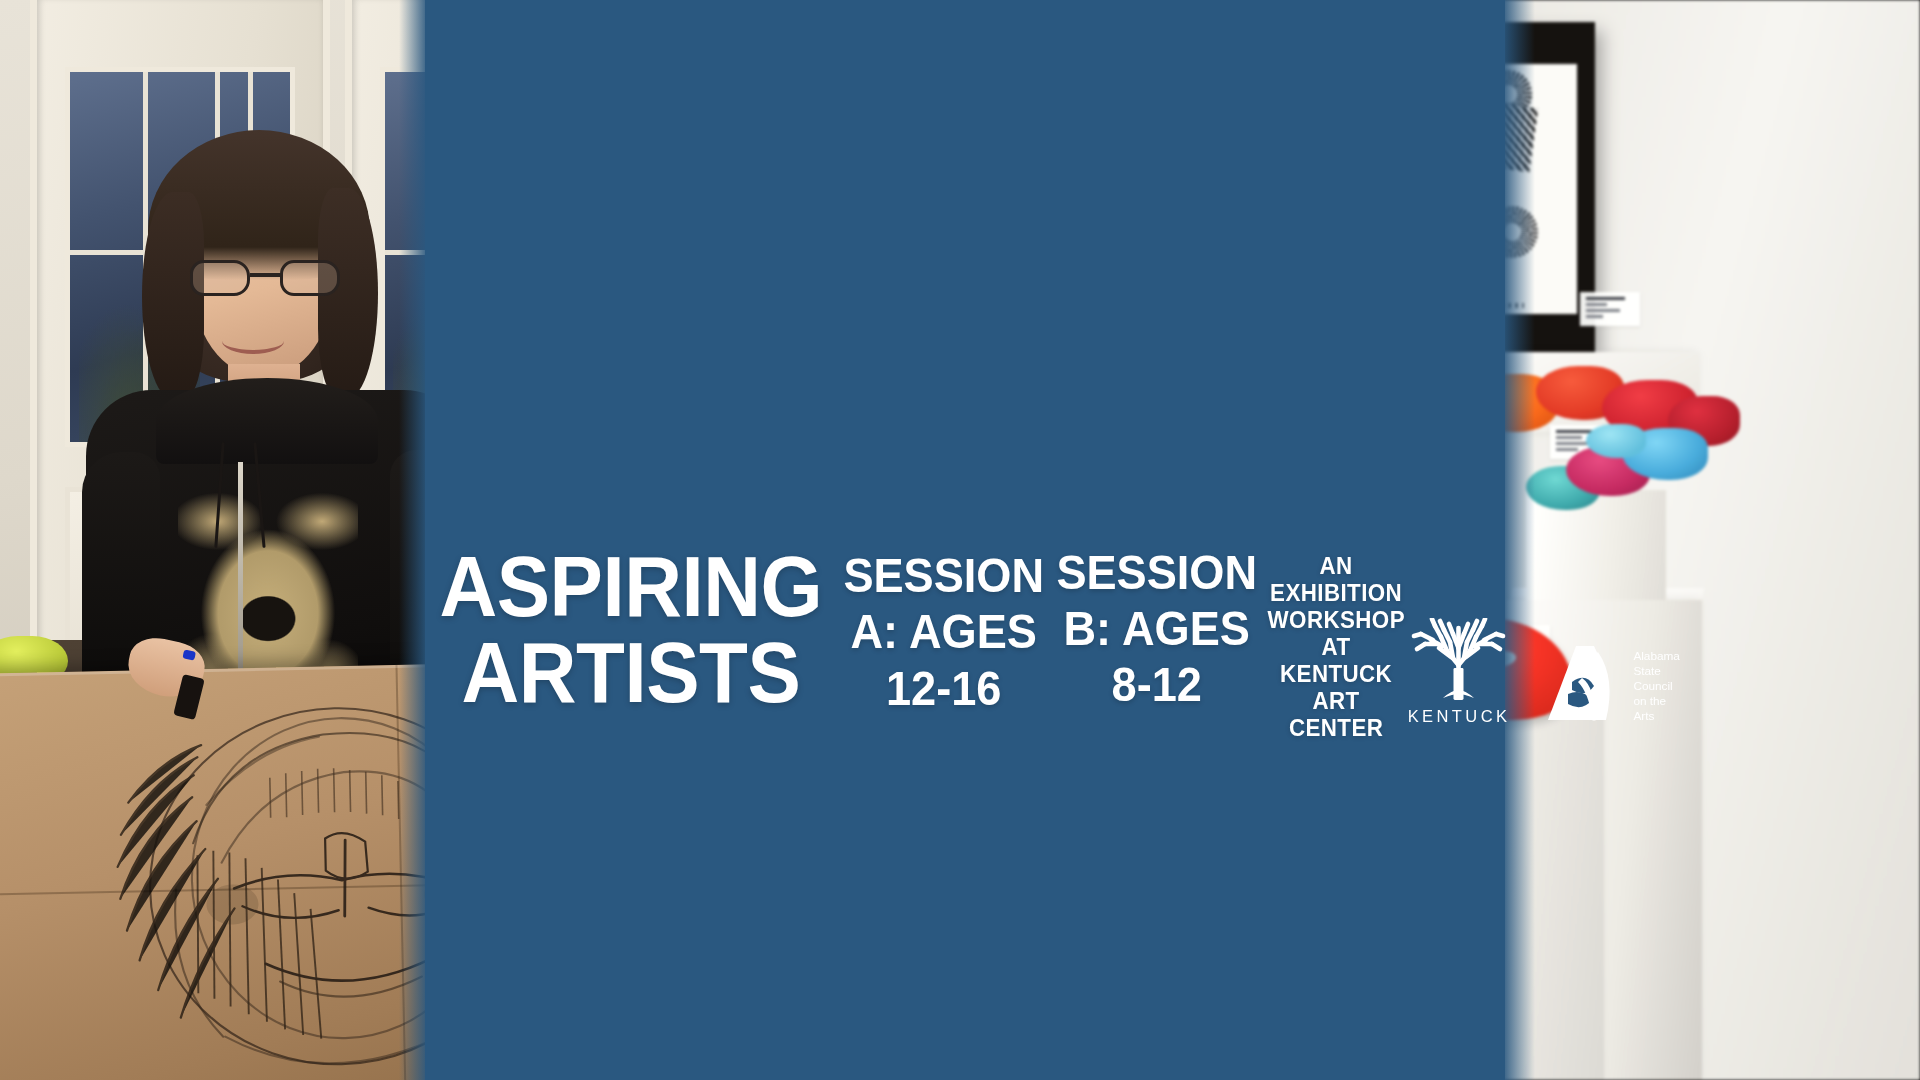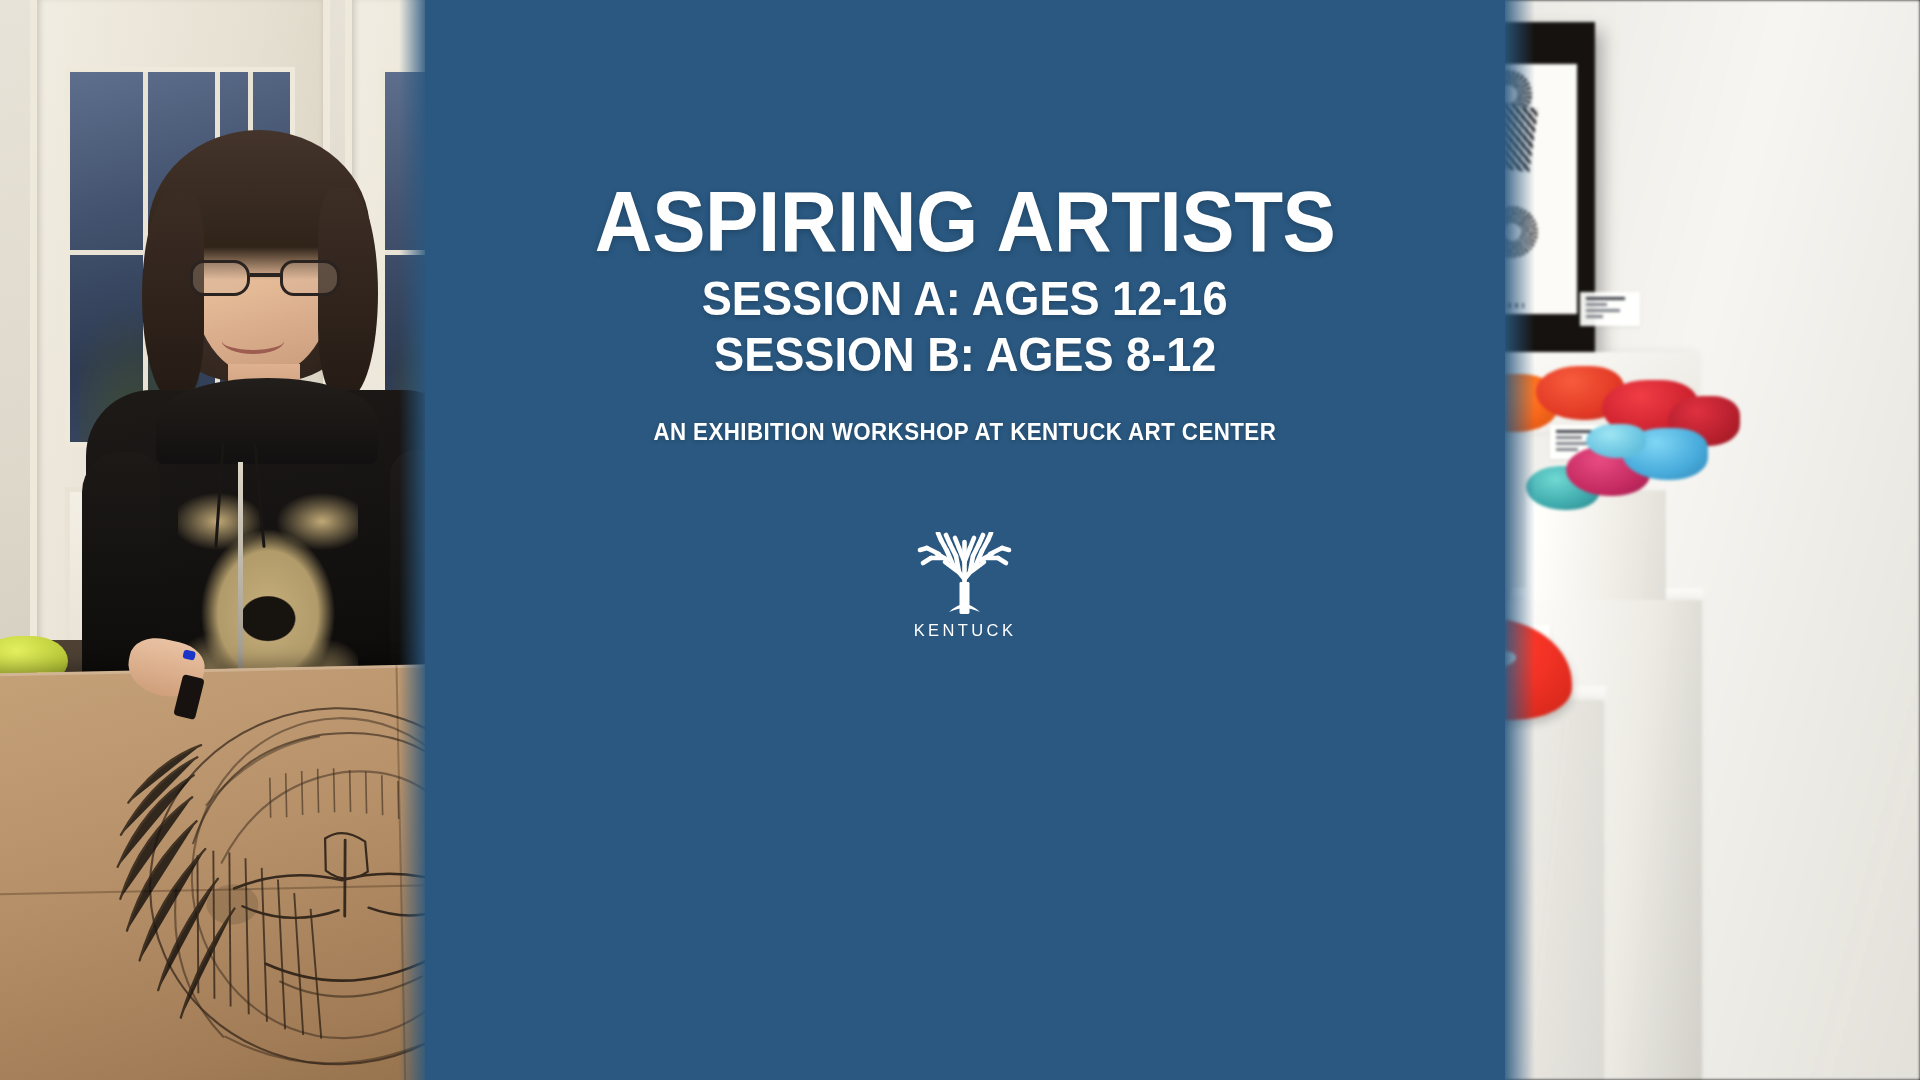--- a/index.html
+++ b/index.html
@@ -224,21 +224,21 @@
     position:absolute; top:0; left:425px; width:1080px; height:1080px;
     background:#2a5880;
   }
   .panel-fadeL { position:absolute; top:0; left:-26px; width:30px; height:1080px;
     background:linear-gradient(90deg,rgba(42,88,128,0),#2a5880); }
   .panel-fadeR { position:absolute; top:0; right:-30px; width:34px; height:1080px;
     background:linear-gradient(90deg,#2a5880,rgba(42,88,128,0)); }
 
   .panel-inner {
     position:absolute; inset:0;
-    display:flex; flex-direction:column; align-items:center;
+    display:flex; flex-direction:row; align-items:center;
     padding-top:178px; color:#ffffff; text-align:center;
   }
 
   .h-main {
     font-size:86px; font-weight:bold; letter-spacing:-.5px; line-height:1.0;
     text-shadow:0 2px 7px rgba(0,0,0,.22);
     transform:scaleX(.93); transform-origin:center;
   }
   .h-sess {
     font-size:48px; font-weight:bold; line-height:1.17; margin-top:7px;
@@ -552,17 +552,41 @@
                 <path d="M14 26 L6 31"></path>
                   <path d="M81 26 L89 31"></path>
                 <path d="M10 16 L3 18"></path>
                   <path d="M85 16 L92 18"></path>
               </g>
             </g>
           </svg>
           <div class="kt-word">KENTUCK</div>
         </div>
 
+        <div class="logo-asca">
+          <svg width="84" height="84" viewBox="0 0 84 84">
+            <g fill="#ffffff">
+              <path d="M34 4 L52 4 L52 78 L6 78 Z"></path>
+              <path d="M52 4 Q66 30 60 78 L52 78 Z"></path>
+              <path d="M56 10 Q74 36 64 78 L56 78 Q64 40 52 14 Z"></path>
+            </g>
+            <g fill="#2a5880">
+              <path d="M30 40 Q44 30 52 44 Q44 56 30 48 Z"></path>
+              <path d="M26 52 Q40 46 50 58 Q40 70 26 62 Z"></path>
+            </g>
+            <g fill="#ffffff">
+              <path d="M40 36 Q54 46 50 74 Q46 50 36 40 Z"></path>
+              <circle cx="52" cy="76" r="2.6"></circle>
+            </g>
+          </svg>
+          <div class="asca-words">
+            <div>Alabama</div>
+            <div>State</div>
+            <div>Council</div>
+            <div>on the</div>
+            <div>Arts</div>
+          </div>
+        </div>
 
       </div>
     </div>
   </div>
 </div>
 
 </body></html>

